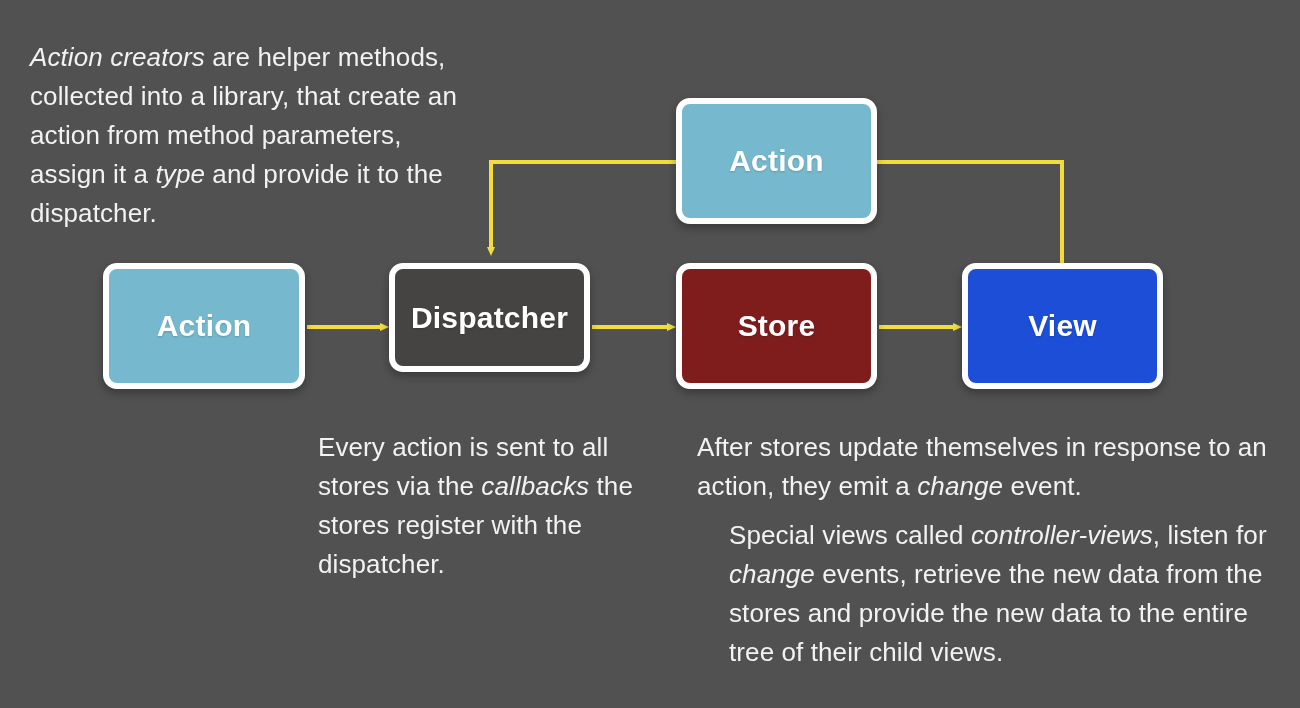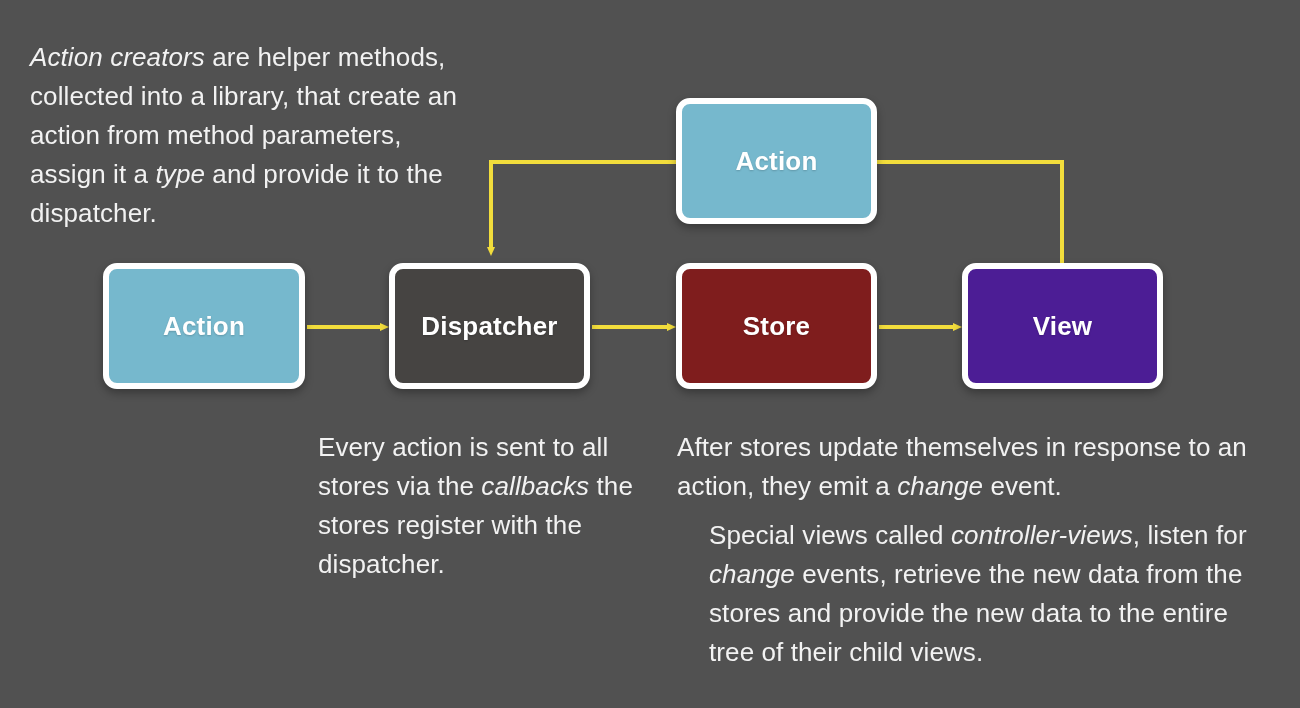--- a/index.html
+++ b/index.html
@@ -35,48 +35,48 @@
     box-sizing: border-box;
     border: 6px solid #ffffff;
     border-radius: 14px;
     display: flex;
     align-items: center;
     justify-content: center;
     box-shadow: 0 4px 9px rgba(0,0,0,0.30);
   }
   .node .node-label {
     color: #ffffff;
-    font-size: 26px;
+    font-size: 30px;
     font-weight: bold;
     letter-spacing: 0.2px;
     line-height: 1;
     text-shadow: 0 1px 2px rgba(0,0,0,0.18);
   }
 
   #node-action-top   { left: 676px; top: 98px;  width: 201px; height: 126px; }
   #node-action-left  { left: 103px; top: 263px; width: 202px; height: 126px; }
-  #node-dispatcher   { left: 389px; top: 263px; width: 201px; height: 126px; }
+  #node-dispatcher   { left: 389px; top: 263px; width: 201px; height: 109px; }
   #node-store        { left: 676px; top: 263px; width: 201px; height: 126px; }
   #node-view         { left: 962px; top: 263px; width: 201px; height: 126px; }
 
   
   .prose {
     position: absolute;
     color: #f2f2f2;
     font-size: 26px;
     line-height: 39px;
     letter-spacing: 0.1px;
   }
   .prose em { font-style: italic; }
   .prose p { margin: 0; }
   .prose p + p { margin-top: 10px; margin-left: 32px; }
 
   #text-intro      { left: 30px;  top: 38px;  width: 445px; }
   #text-dispatcher { left: 318px; top: 428px; width: 345px; }
-  #text-store-view { left: 677px; top: 428px; width: 575px; }
+  #text-store-view { left: 697px; top: 428px; width: 575px; }
 </style>
 </head>
 <body>
 
 <div id="stage">
 
   <svg id="wires" viewBox="0 0 1300 708" width="1300" height="708">
     <defs>
       <marker id="arrowhead" markerWidth="9" markerHeight="8" refX="0" refY="4" orient="auto" markerUnits="userSpaceOnUse">
         <path d="M0,0 L9,4 L0,8 Z" fill="#f2dd3c"></path>
@@ -103,21 +103,21 @@
   </div>
 
   <div class="node" id="node-dispatcher" style="background:#464442;">
     <span class="node-label">Dispatcher</span>
   </div>
 
   <div class="node" id="node-store" style="background:#7f1d1d;">
     <span class="node-label">Store</span>
   </div>
 
-  <div class="node" id="node-view" style="background:#4c1d95;">
+  <div class="node" id="node-view" style="background:#1d4ed8;">
     <span class="node-label">View</span>
   </div>
 
   <div class="prose" id="text-dispatcher">
     <p><span>Every action is sent to all stores via the </span><em>callbacks</em><span> the stores register with the dispatcher.</span></p>
   </div>
 
   <div class="prose" id="text-intro">
     <p><em>Action creators</em><span> are helper methods, collected into a library, that create an action from method parameters, assign it a </span><em>type</em><span> and provide it to the dispatcher.</span></p>
   </div>

